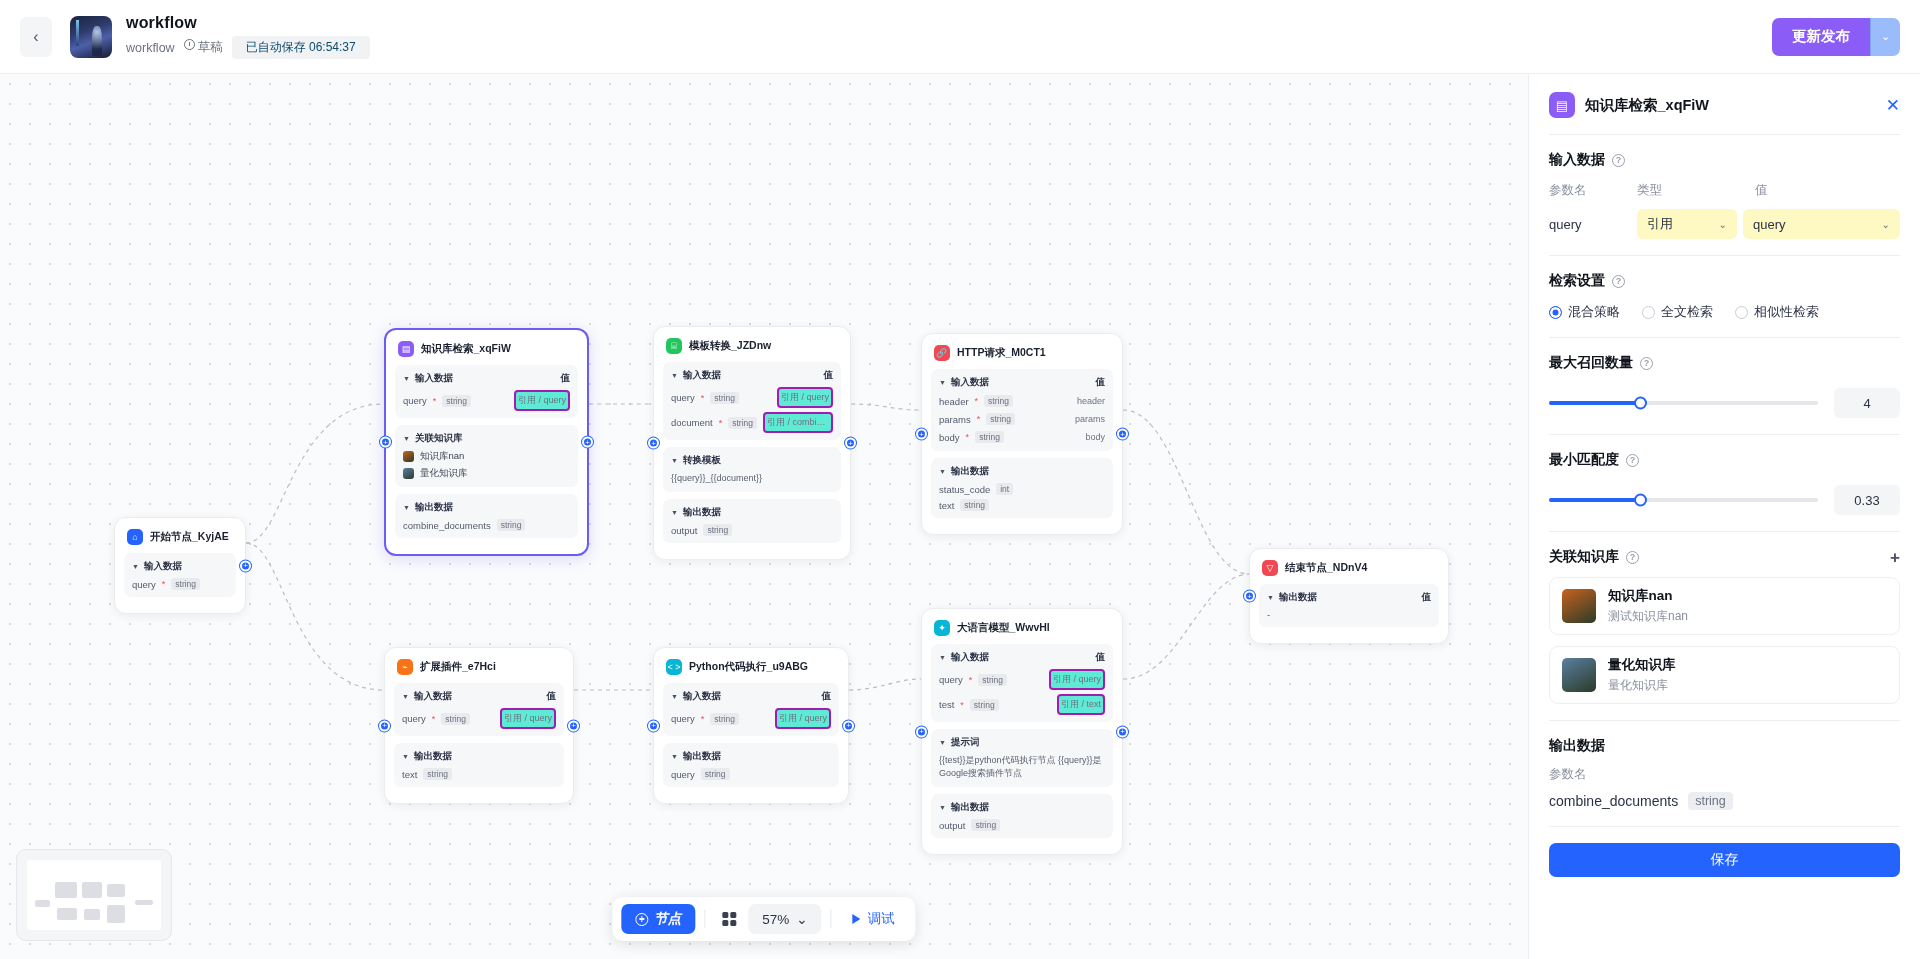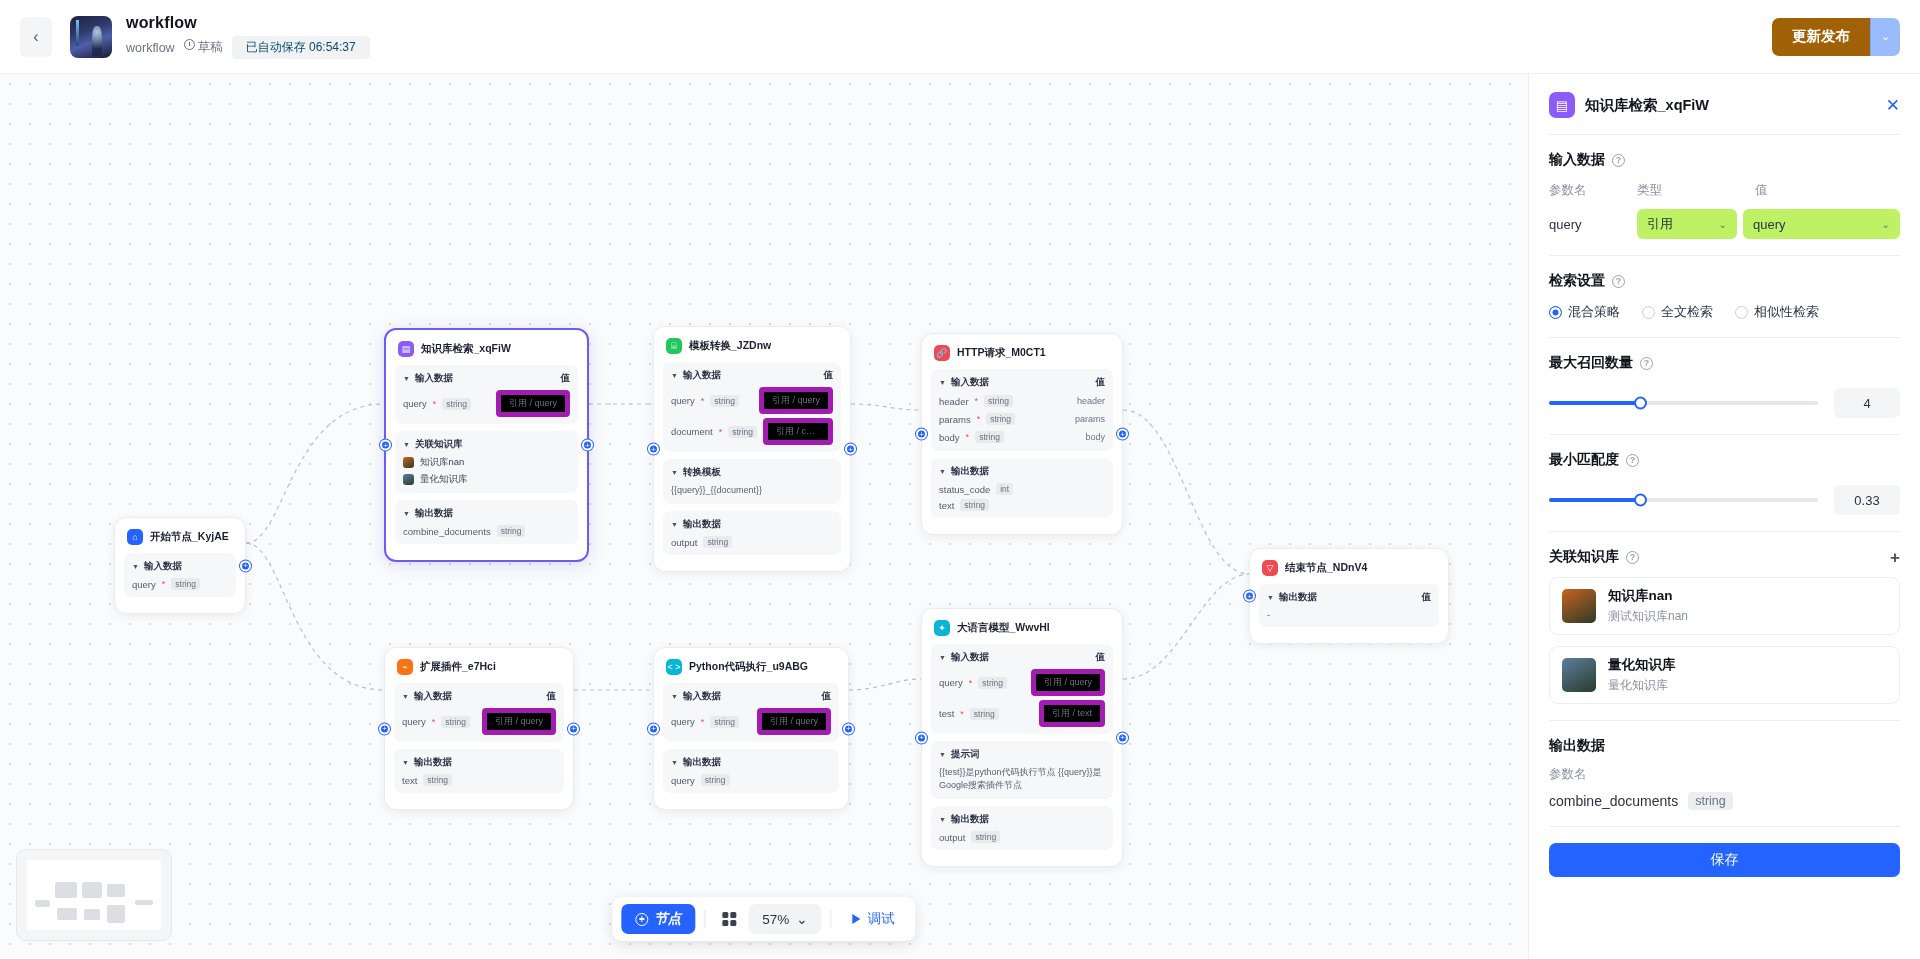--- a/index.html
+++ b/index.html
@@ -38,21 +38,21 @@
   .wf-meta { margin-left: 14px; display: flex; flex-direction: column; gap: 4px; }
   .wf-title { font-size: 16px; font-weight: bold; color: #10141c; letter-spacing:.2px; }
   .wf-sub { display: flex; align-items: center; gap: 9px; font-size: 12.5px; color: #6b7280; }
   .wf-sub .draft { display:inline-flex; align-items:flex-start; gap:3px; }
   .clock-ic { display:inline-block; width:11px; height:11px; border:1.2px solid #6b7280; border-radius:50%; position:relative; }
   .clock-ic::after { content:""; position:absolute; left:4px; top:2px; width:1.2px; height:4px; background:#6b7280; }
   .saved-badge { background:#f1f2f4; color:#0c4a6e; border-radius:4px; padding:3px 14px; font-size:12px; }
   .topbar-right { margin-left: auto; display: flex; align-items: center; }
   .publish-group { display: flex; align-items: stretch; border-radius: 7px; overflow: hidden; }
   .publish-btn {
-    background: #a16207; color: #fff; font-size: 14.5px; font-weight: 600;
+    background: #8b5cf6; color: #fff; font-size: 14.5px; font-weight: 600;
     padding: 0 20px; height: 38px; display: flex; align-items: center; cursor: pointer;
   }
   .publish-caret {
     background: #9bbcfb; color: #fff; width: 30px; height: 38px;
     display: flex; align-items: center; justify-content: center;
     border-left: 1px solid #7ea6f5; cursor: pointer; font-size: 11px;
   }
 
   
   .canvas {
@@ -81,22 +81,22 @@
   .sect:last-child { margin-bottom: 0; }
   .sect-head { display: flex; align-items: center; gap: 5px; margin-bottom: 5px; }
   .caret { color: #4b5262; font-size: 7px; line-height: 1; }
   .sect-label { font-size: 9.5px; font-weight: bold; color: #2b3245; }
   .sect-value-label { margin-left: auto; font-size: 9.5px; font-weight: bold; color: #2b3245; }
   .prow { display: flex; align-items: center; gap: 6px; margin-top: 4px; }
   .pname { color: #525a6b; font-size: 9.5px; }
   .req { color: #ef4a54; font-size: 9px; }
   .ptype { background: #e9eaee; color: #6b7280; border-radius: 3px; padding: 1px 4px; font-size: 8.5px; }
   .pval {
-    margin-left: auto; color: #6b7280; font-size: 9px; background: #000000;
-    border: 5px solid #a21caf; border-radius: 4px; padding: 2px 8px;
+    margin-left: auto; color: #6b7280; font-size: 9px; background: #5eead4;
+    border: 2px solid #a21caf; border-radius: 4px; padding: 2px 2px;
     max-width: 95px; overflow: hidden; text-overflow: ellipsis; white-space: nowrap;
   }
   .pval.plain { background: transparent; border: none; padding: 2px 0; }
   .kb-row { display: flex; align-items: center; gap: 6px; margin-top: 4px; }
   .kb-thumb { width: 11px; height: 11px; border-radius: 3px; flex: 0 0 auto; }
   .kb-name { font-size: 9.5px; color: #3d4454; }
   .tmpl-text { font-size: 9px; color: #5a6070; word-break: break-all; line-height: 1.45; }
   .port {
     position: absolute; width: 11px; height: 11px; border-radius: 50%;
     background: #2563ff; border: 2px solid #fff; box-shadow: 0 0 0 1px #2563ff;
@@ -162,21 +162,21 @@
   .q-ic {
     width: 13px; height: 13px; border-radius: 50%; border: 1px solid #9aa1ae; color: #9aa1ae;
     font-size: 9px; display: inline-flex; align-items: center; justify-content: center; line-height: 1;
   }
   .p-add { margin-left: auto; color: #4b5262; font-size: 17px; cursor: pointer; line-height:1; }
   .col-head { display: flex; margin-top: 13px; font-size: 12.5px; color: #8a90a0; }
   .col-head .c1 { width: 88px; } .col-head .c2 { width: 118px; }
   .row-input { display: flex; align-items: center; margin-top: 10px; gap: 6px; }
   .ri-name { width: 82px; font-size: 13px; color: #2b3245; }
   .sel {
-    background: #bef264; border-radius: 6px; height: 30px; display: flex; align-items: center;
+    background: #fef9c3; border-radius: 6px; height: 30px; display: flex; align-items: center;
     padding: 0 10px; font-size: 13px; color: #2b3245; cursor: pointer;
   }
   .sel .cv { margin-left: auto; color: #6b7280; font-size: 10px; }
   .sel.s1 { width: 100px; } .sel.s2 { flex: 1; }
   .radios { display: flex; align-items: center; gap: 8px; margin-top: 13px; }
   .radio { display: flex; align-items: center; gap: 6px; font-size: 13px; color: #2b3245; cursor: pointer; margin-right: 14px; justify-content: center; }
   .rc { width: 13px; height: 13px; border-radius: 50%; border: 1.5px solid #c9ccd4; background:#fff; position: relative; }
   .radio.on .rc { border-color: #2563ff; background: #2563ff; box-shadow: inset 0 0 0 2.5px #fff; }
   .slider-row { display: flex; align-items: center; gap: 16px; margin-top: 16px; }
   .track { flex: 1; height: 4px; border-radius: 2px; background: #e6e7eb; position: relative; cursor: pointer; }

